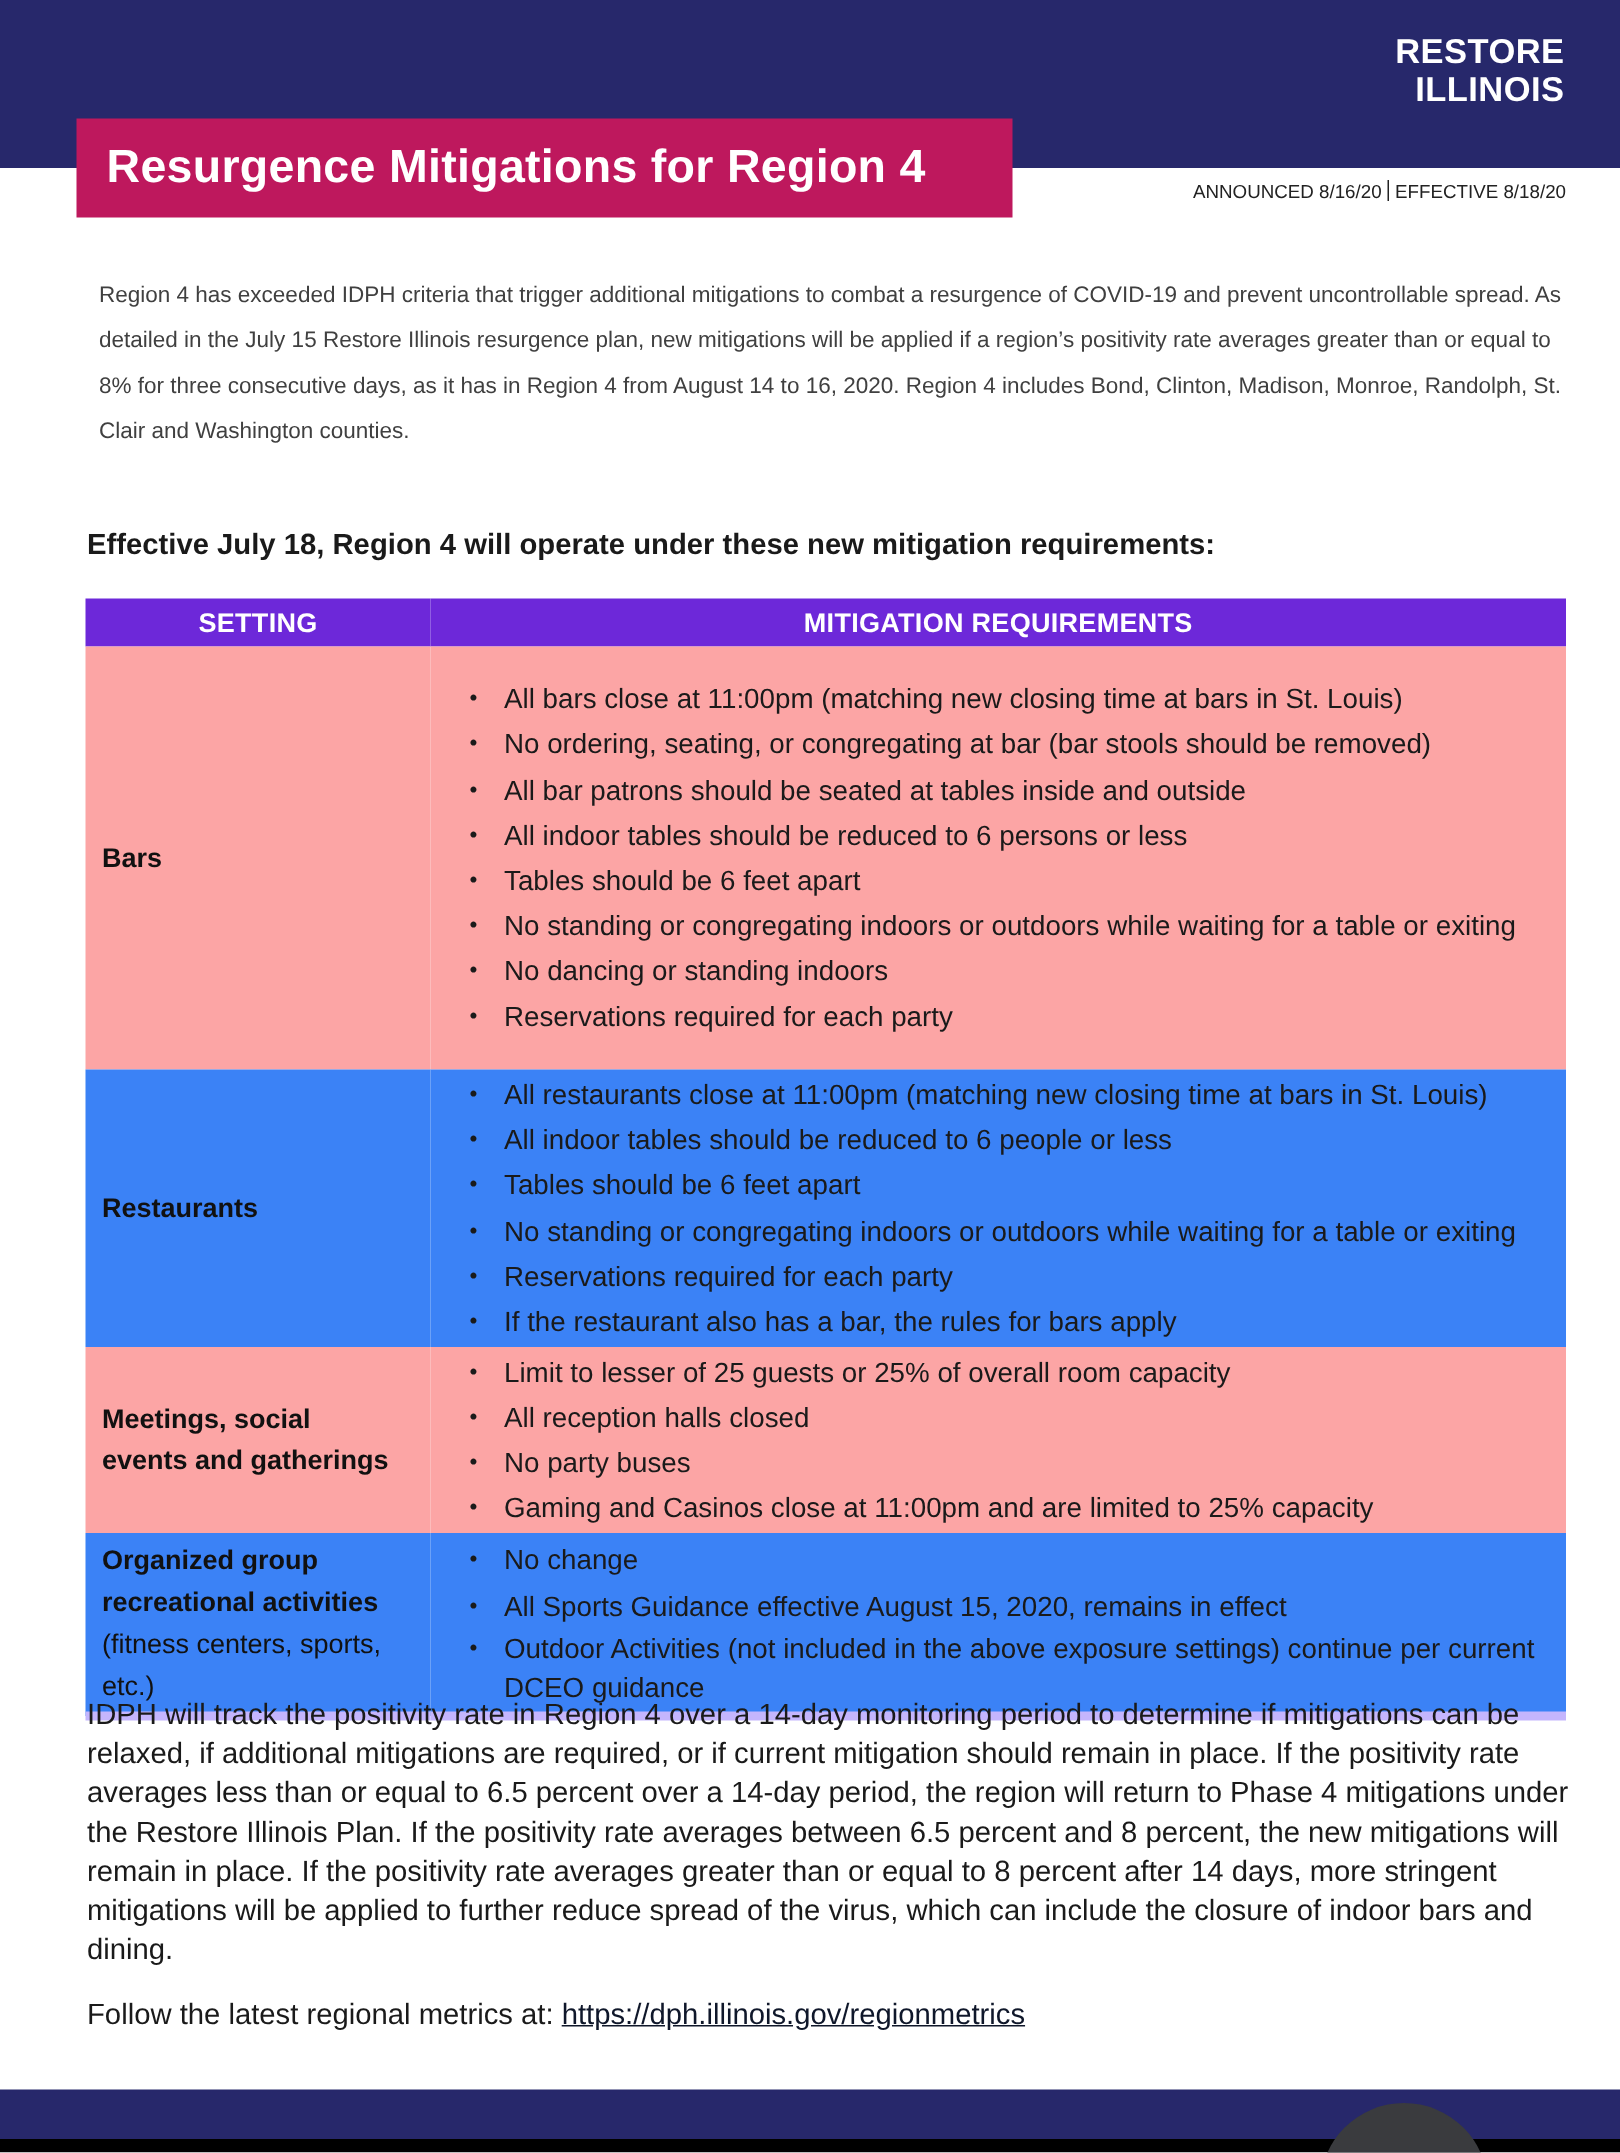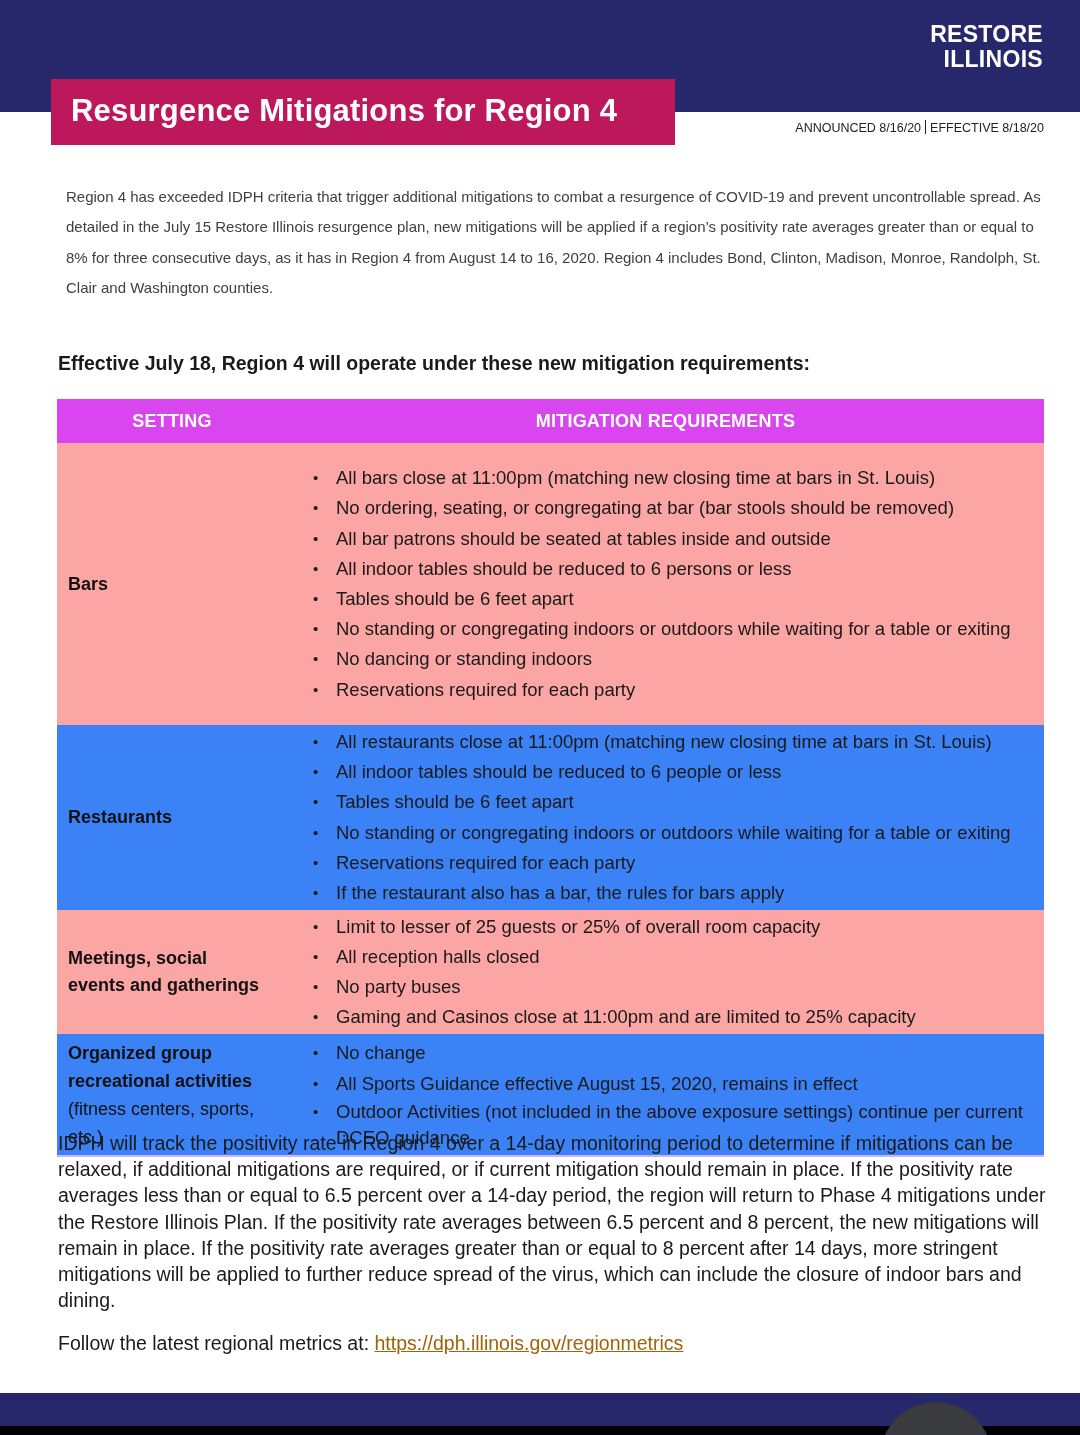--- a/index.html
+++ b/index.html
@@ -8,37 +8,37 @@
   .topband { position:absolute; left:0; top:0; width:1080px; height:112px; background:#27286b; }
   .brand { position:absolute; right:37px; top:22px; color:#fff; font-weight:bold; font-size:23px;
            line-height:25px; text-align:right; letter-spacing:0.3px; }
   .titlebox { position:absolute; left:51px; top:79px; width:624px; height:66px; background:#be185d; }
   .titlebox span { position:absolute; left:20px; top:14px; color:#fff; font-weight:bold; font-size:31px; letter-spacing:0.2px; }
   .dates { position:absolute; right:36px; top:120px; font-size:12.5px; color:#222; }
   .dates .sep { display:inline-block; width:1px; height:14px; background:#222; margin:0 4px; vertical-align:-2px; }
   .intro { position:absolute; left:66px; top:182px; width:980px; font-size:15px; line-height:30.3px; color:#404040; }
   .lead { position:absolute; left:58px; top:352px; font-size:19.5px; font-weight:bold; color:#1a1a1a; }
   table { position:absolute; left:57px; top:399px; width:987px; border-collapse:collapse; }
-  thead th { background:#d946ef; color:#fff; font-weight:bold; font-size:18px; height:44px; padding:0; letter-spacing:0.2px; }
+  thead th { background:#6d28d9; color:#fff; font-weight:bold; font-size:18px; height:32px; padding:0; letter-spacing:0.2px; }
   th.c1 { width:230px; text-align:center; }
   th.c2 { text-align:center; }
   td { vertical-align:middle; padding:0; }
   td.setting { padding-left:11px; font-weight:bold; font-size:18px; line-height:27px; }
   td.setting .sub { font-weight:normal; }
   tr.gray td { background:#fca5a5; }
   tr.white td { background:#3b82f6; }
-  tr.last td { border-bottom:2px solid #c4b5fd; }
+  tr.last td { border-bottom:6px solid #c4b5fd; }
   ul { margin:0; padding:0 0 0 24px; list-style:none; }
   li { position:relative; padding-left:25px; font-size:18.5px; line-height:30.2px; color:#1a1a1a; }
   li::before { content:"\2022"; position:absolute; left:2px; top:0; font-size:15px; }
   li.wrap { line-height:26px; }
   .rows-bars ul { padding-top:3px; padding-bottom:3px; }
   .outro { position:absolute; left:58px; top:1130px; width:990px; font-size:19.5px; line-height:26.2px; color:#1a1a1a; }
   .follow { position:absolute; left:58px; top:1332px; font-size:19.5px; color:#1a1a1a; }
-  .follow a { color:#a16207; text-decoration:underline; }
+  .follow a { color:#0f172a; text-decoration:underline; }
   .botband { position:absolute; left:0; top:1393px; width:1080px; height:33px; background:#27286b; }
   .blackstrip { position:absolute; left:0; top:1426px; width:1080px; height:9px; background:#000; }
   .fab { position:absolute; left:880px; top:1402px; width:112px; height:112px; border-radius:50%; background:#3a3b3e; }
 </style>
 </head>
 <body>
 
 <div class="topband"></div>
 <div class="brand">
   <div>RESTORE</div>

